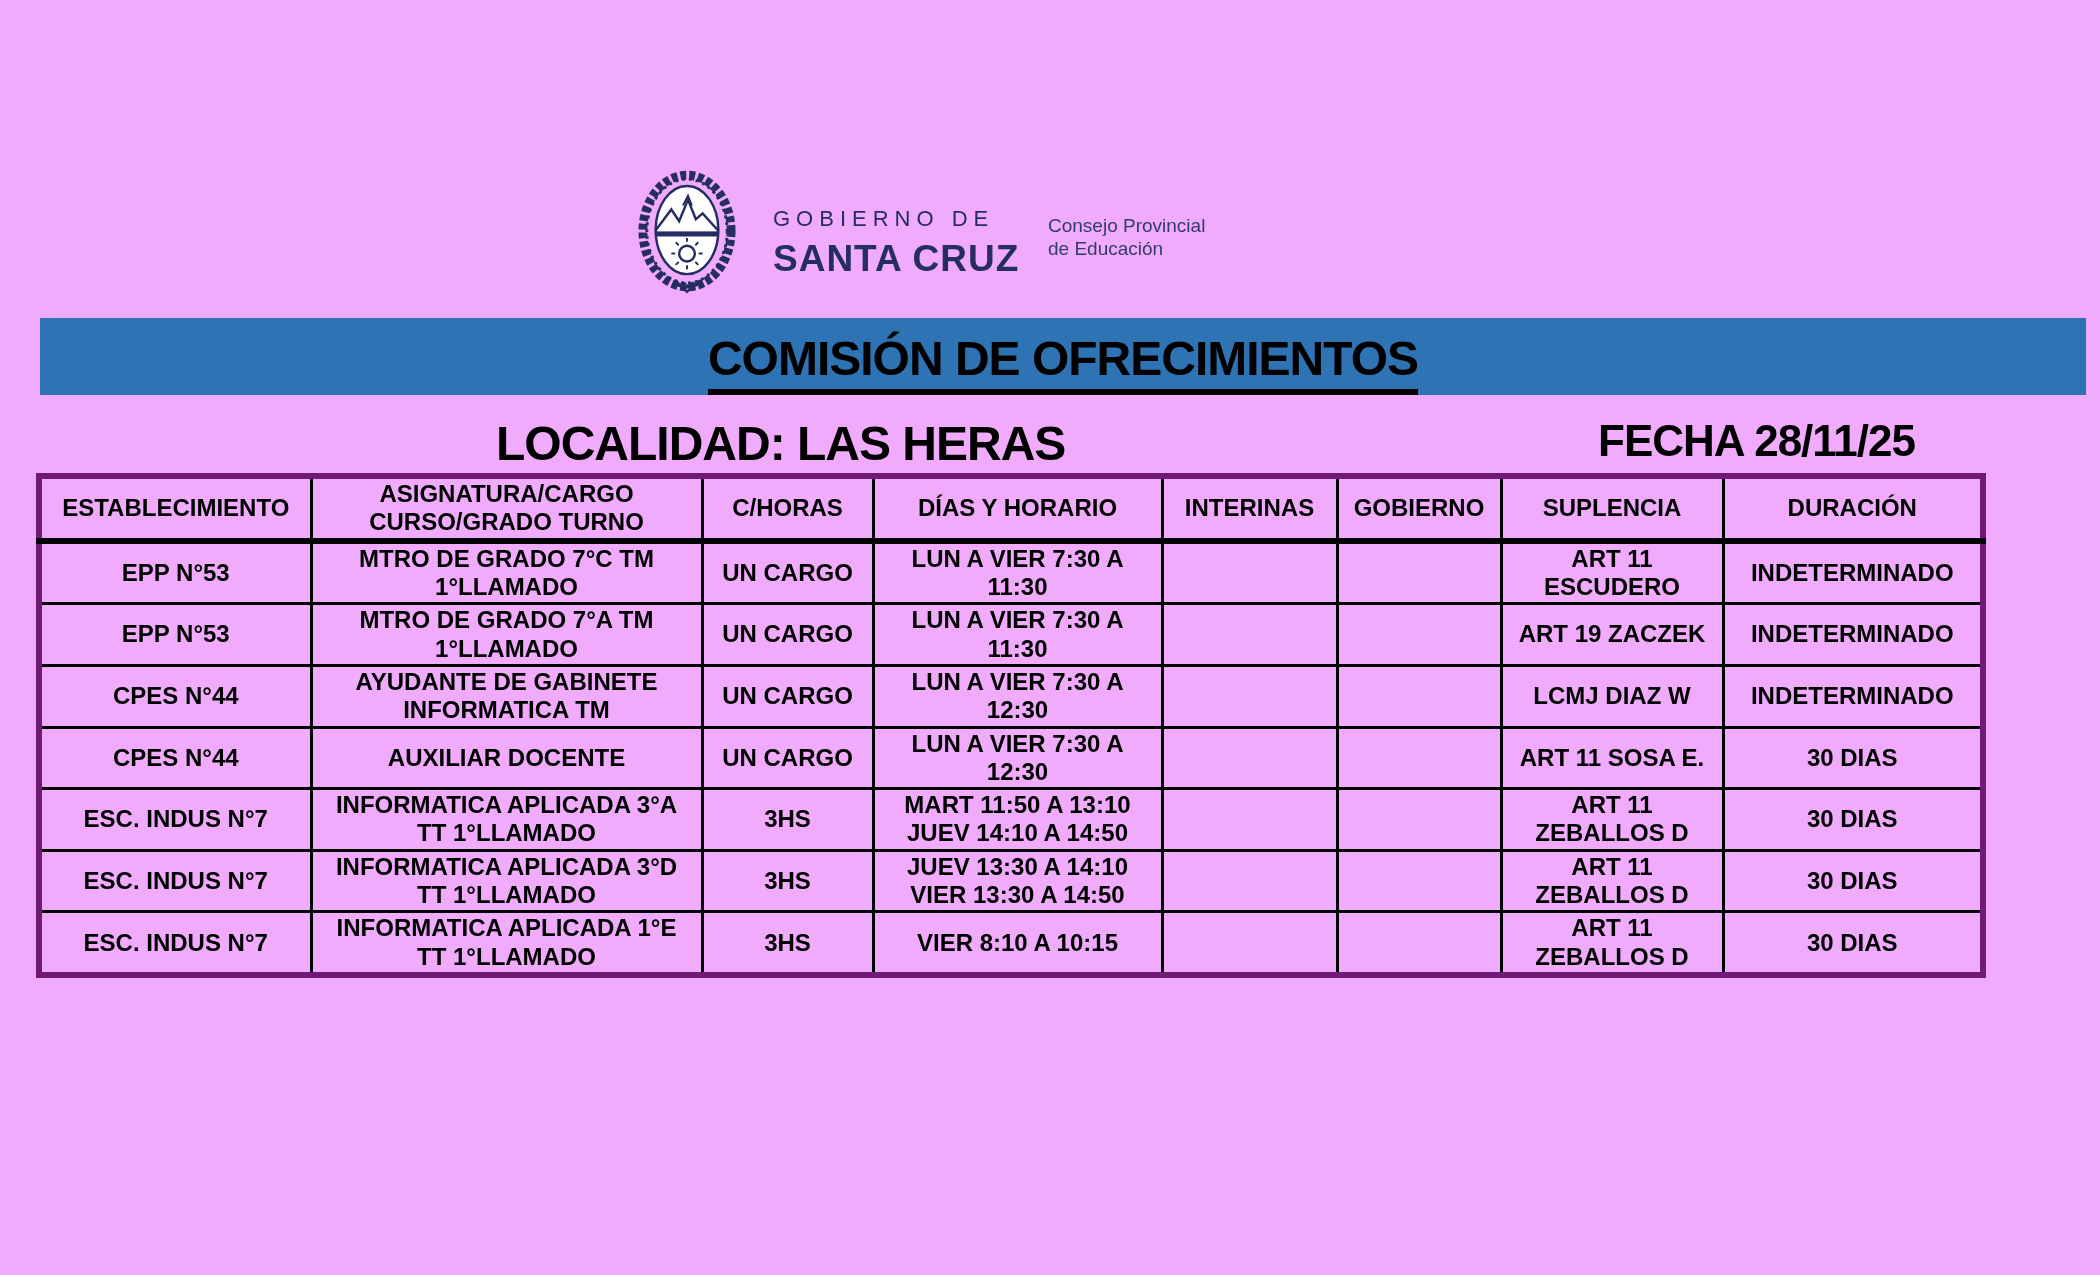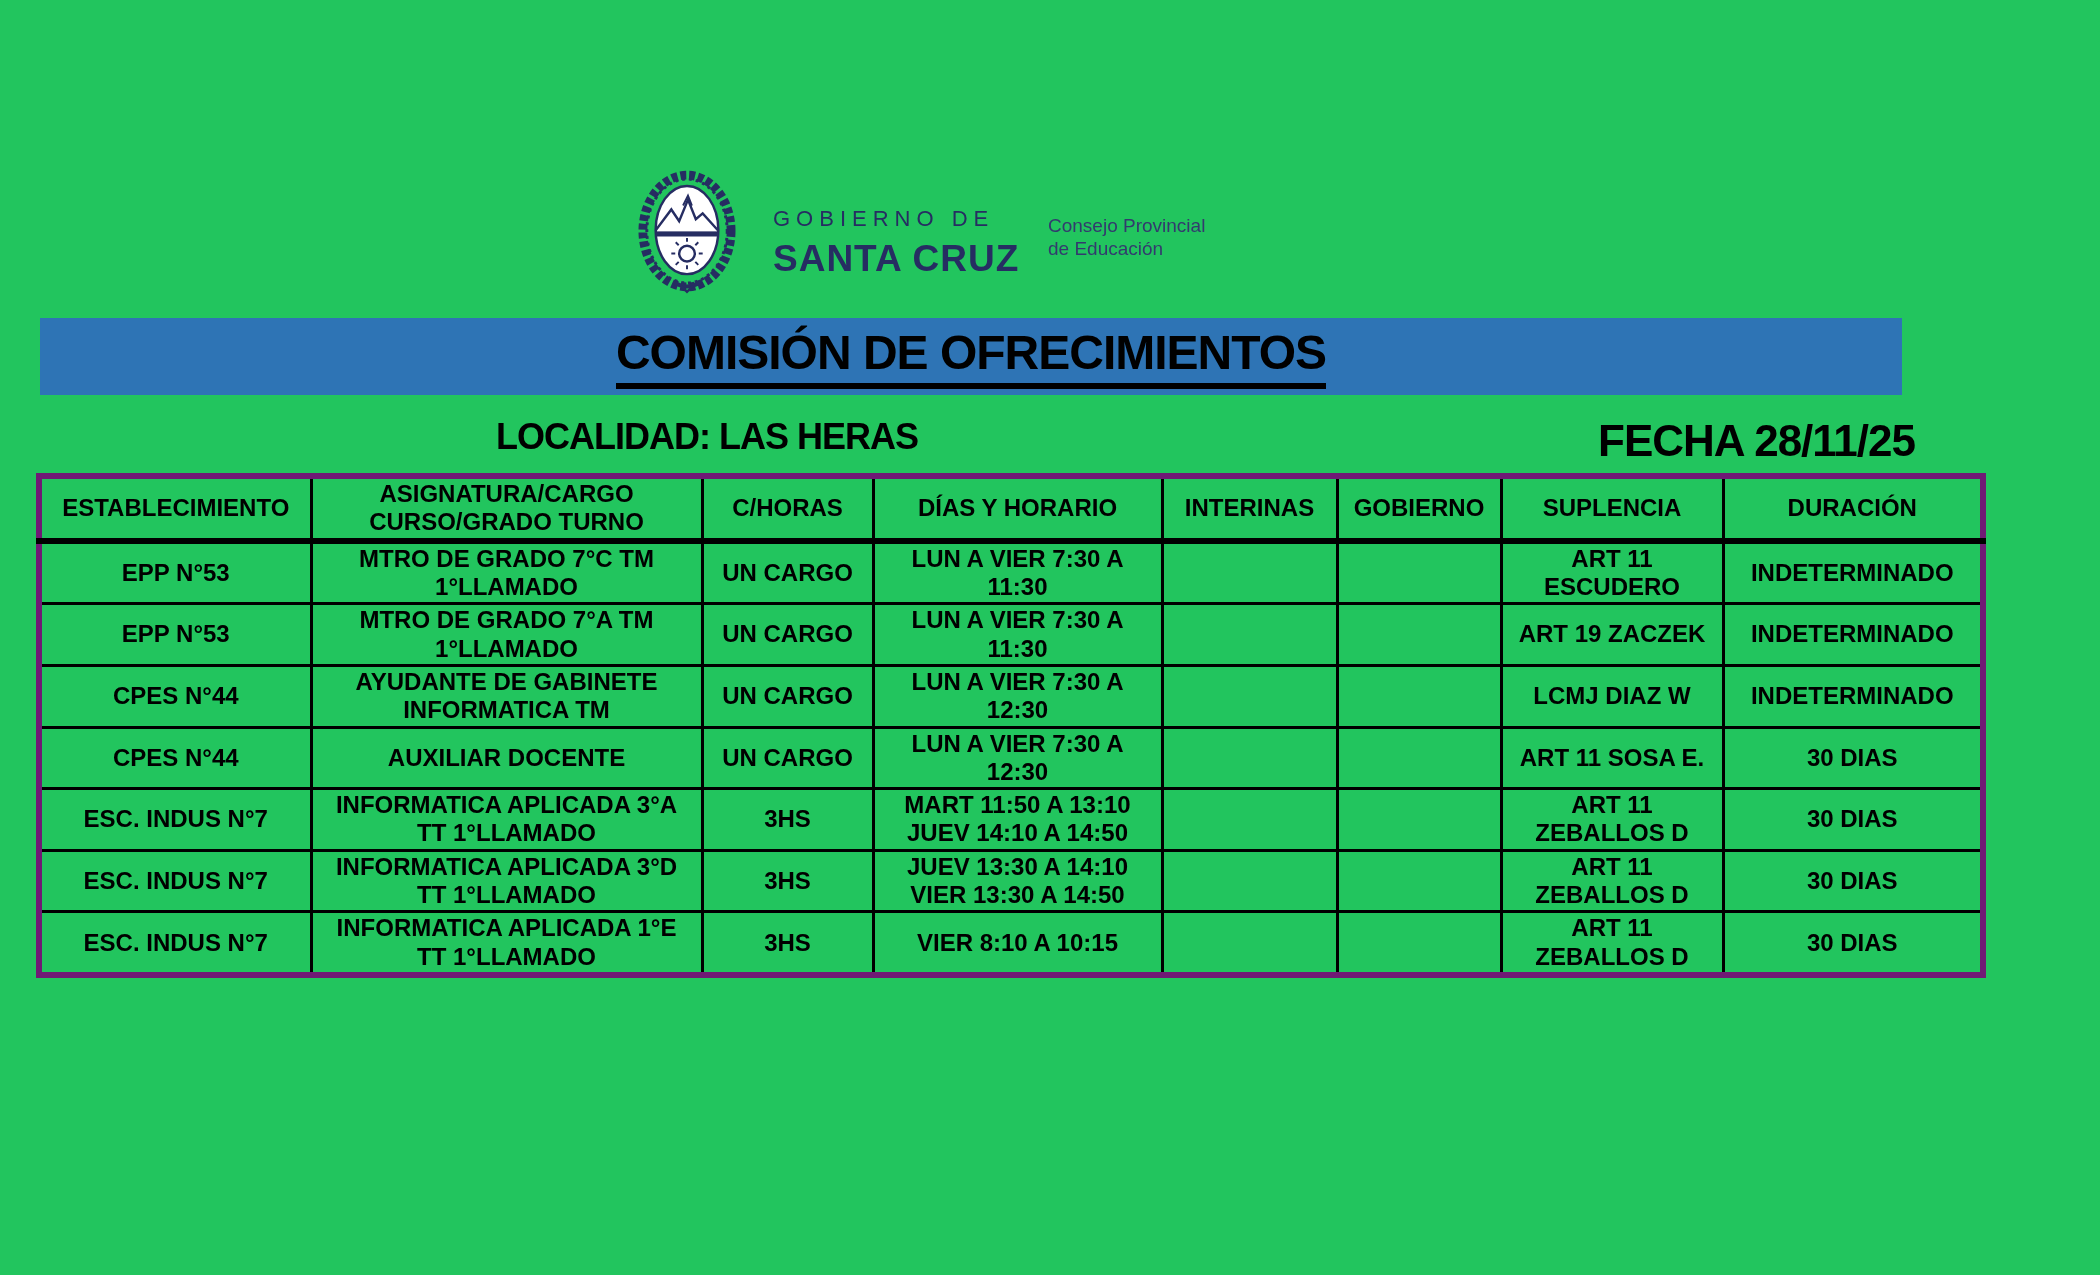--- a/index.html
+++ b/index.html
@@ -3,21 +3,21 @@
 <meta charset="utf-8">
 <style>
   * { margin: 0; padding: 0; box-sizing: border-box; }
   html, body { background: #e8e8e8; }
   body { font-family: "Liberation Sans", sans-serif; }
 
   .page {
     position: relative;
     width: 2100px;
     height: 1275px;
-    background: #22c55e;
+    background: #f0abfc;
     margin: 0 auto;
     overflow: hidden;
   }
 
   
   .emblem {
     position: absolute;
     left: 638px; top: 170px;
     width: 98px; height: 124px;
     color: var(--logo-navy, #262D62);
@@ -46,41 +46,41 @@
     font-size: 19px;
     font-weight: 500;
     line-height: 1.22;
     white-space: nowrap;
   }
 
   
   .banner {
     position: absolute;
     left: 40px; top: 318px;
-    width: 1862px; height: 77px;
+    width: 2046px; height: 77px;
     background: var(--banner-blue, #2E74B5);
     display: flex;
-    align-items: center;
+    align-items: flex-end;
     justify-content: center;
   }
   .banner-title {
     color: #000000;
     font-size: 48px;
     font-weight: 700;
     letter-spacing: -1px;
     border-bottom: 6px solid #000000;
     padding-bottom: 3px;
     white-space: nowrap;
   }
 
   
   .localidad {
     position: absolute;
     left: 496px; top: 416px;
-    font-size: 36px;
+    font-size: 48px;
     font-weight: 700;
     letter-spacing: -1px;
     color: #000;
     white-space: nowrap;
   }
   .fecha {
     position: absolute;
     left: 1598px; top: 416px;
     font-size: 44px;
     font-weight: 700;

